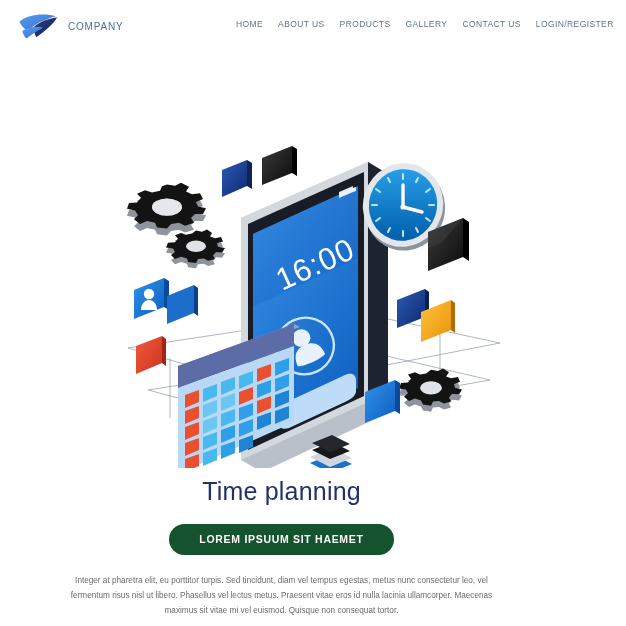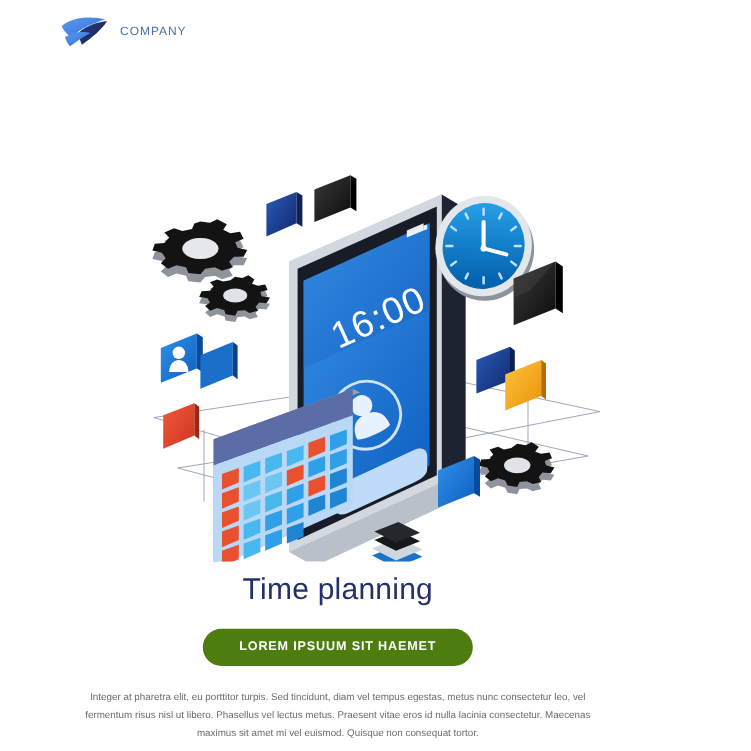--- a/index.html
+++ b/index.html
@@ -8,21 +8,21 @@
     background: #ffffff;
     font-family: "Liberation Sans", sans-serif;
     overflow: hidden;
   }
   .page { position: relative; width: 626px; height: 626px; background: #fff; }
 
   
   .header {
     position: absolute; top: 0; left: 0;
     width: 626px; height: 52px;
-    display: flex; align-items: center; padding-left: 32px;
+    display: flex; align-items: center;
   }
   .brand { display: flex; align-items: center; margin-left: 18px; }
   .logo-mark { width: 42px; height: 28px; display: block; }
   .brand-name {
     margin-left: 8px;
     font-size: 10px;
     letter-spacing: 0.8px;
     color: #4b6fa8;
     font-weight: 400;
   }
@@ -47,21 +47,21 @@
   .headline {
     font-size: 25px;
     color: #23316b;
     font-weight: 400;
     letter-spacing: 0.2px;
     line-height: 1.1;
   }
   .cta {
     display: inline-block;
     margin-top: 18px;
-    background: #4d7c0f;
+    background: #14532d;
     color: #ffffff;
     border: none;
     border-radius: 16px;
     padding: 9px 30px 10px 30px;
     font-size: 10.5px;
     font-weight: 700;
     letter-spacing: 0.7px;
     font-family: "Liberation Sans", sans-serif;
     cursor: pointer;
   }
@@ -93,20 +93,28 @@
             <stop offset="1" stop-color="#141f4d"></stop>
           </linearGradient>
         </defs>
         <path d="M2 14 C14 2, 40 2, 54 6 C40 10, 24 16, 14 28 C9 24, 4 19, 2 14 Z" fill="url(#lgA)"></path>
         <path d="M22 22 C32 13, 46 9, 56 8 C50 18, 38 28, 26 36 C24 31, 22 26, 22 22 Z" fill="url(#lgB)"></path>
         <path d="M6 27 C16 21, 28 20, 36 22 C27 27, 18 33, 12 38 C9 35, 7 31, 6 27 Z" fill="url(#lgA)"></path>
       </svg>
       <span class="brand-name">COMPANY</span>
     </div>
 
+    <nav class="nav">
+      <a href="#">HOME</a>
+      <a href="#">ABOUT US</a>
+      <a href="#">PRODUCTS</a>
+      <a href="#">GALLERY</a>
+      <a href="#">CONTACT US</a>
+      <a href="#">LOGIN/REGISTER</a>
+    </nav>
   </div>
 
   <div class="illus">
     <svg width="626" height="410" viewBox="0 0 626 410">
       <defs>
         <linearGradient id="scr" x1="0" y1="0" x2="0.6" y2="1">
           <stop offset="0" stop-color="#3a93e8"></stop>
           <stop offset="1" stop-color="#1164c4"></stop>
         </linearGradient>
         <linearGradient id="scr2" x1="0" y1="0" x2="1" y2="1">
@@ -330,16 +338,16 @@
         <path d="M312 392 L332 384 L350 393 L330 401 Z" fill="#17181c"></path>
         <path d="M312 385 L332 377 L350 386 L330 394 Z" fill="#26272c"></path>
       </g>
 
     </svg>
   </div>
 
   <div class="copy">
     <h1 class="headline">Time planning</h1>
     <button class="cta">LOREM IPSUUM SIT HAEMET</button>
-    <p class="body-copy">Integer at pharetra elit, eu porttitor turpis. Sed tincidunt, diam vel tempus egestas, metus nunc consectetur leo, vel fermentum risus nisl ut libero. Phasellus vel lectus metus. Praesent vitae eros id nulla lacinia consectetur. Maecenas maximus sit amet mi vel euismod. Quisque non consequat tortor.</p>
+    <p class="body-copy">Integer at pharetra elit, eu porttitor turpis. Sed tincidunt, diam vel tempus egestas, metus nunc consectetur leo, vel fermentum risus nisl ut libero. Phasellus vel lectus metus. Praesent vitae eros id nulla lacinia ullamcorper. Maecenas maximus sit vitae mi vel euismod. Quisque non consequat tortor.</p>
   </div>
 
 </div>
 
 </body></html>

